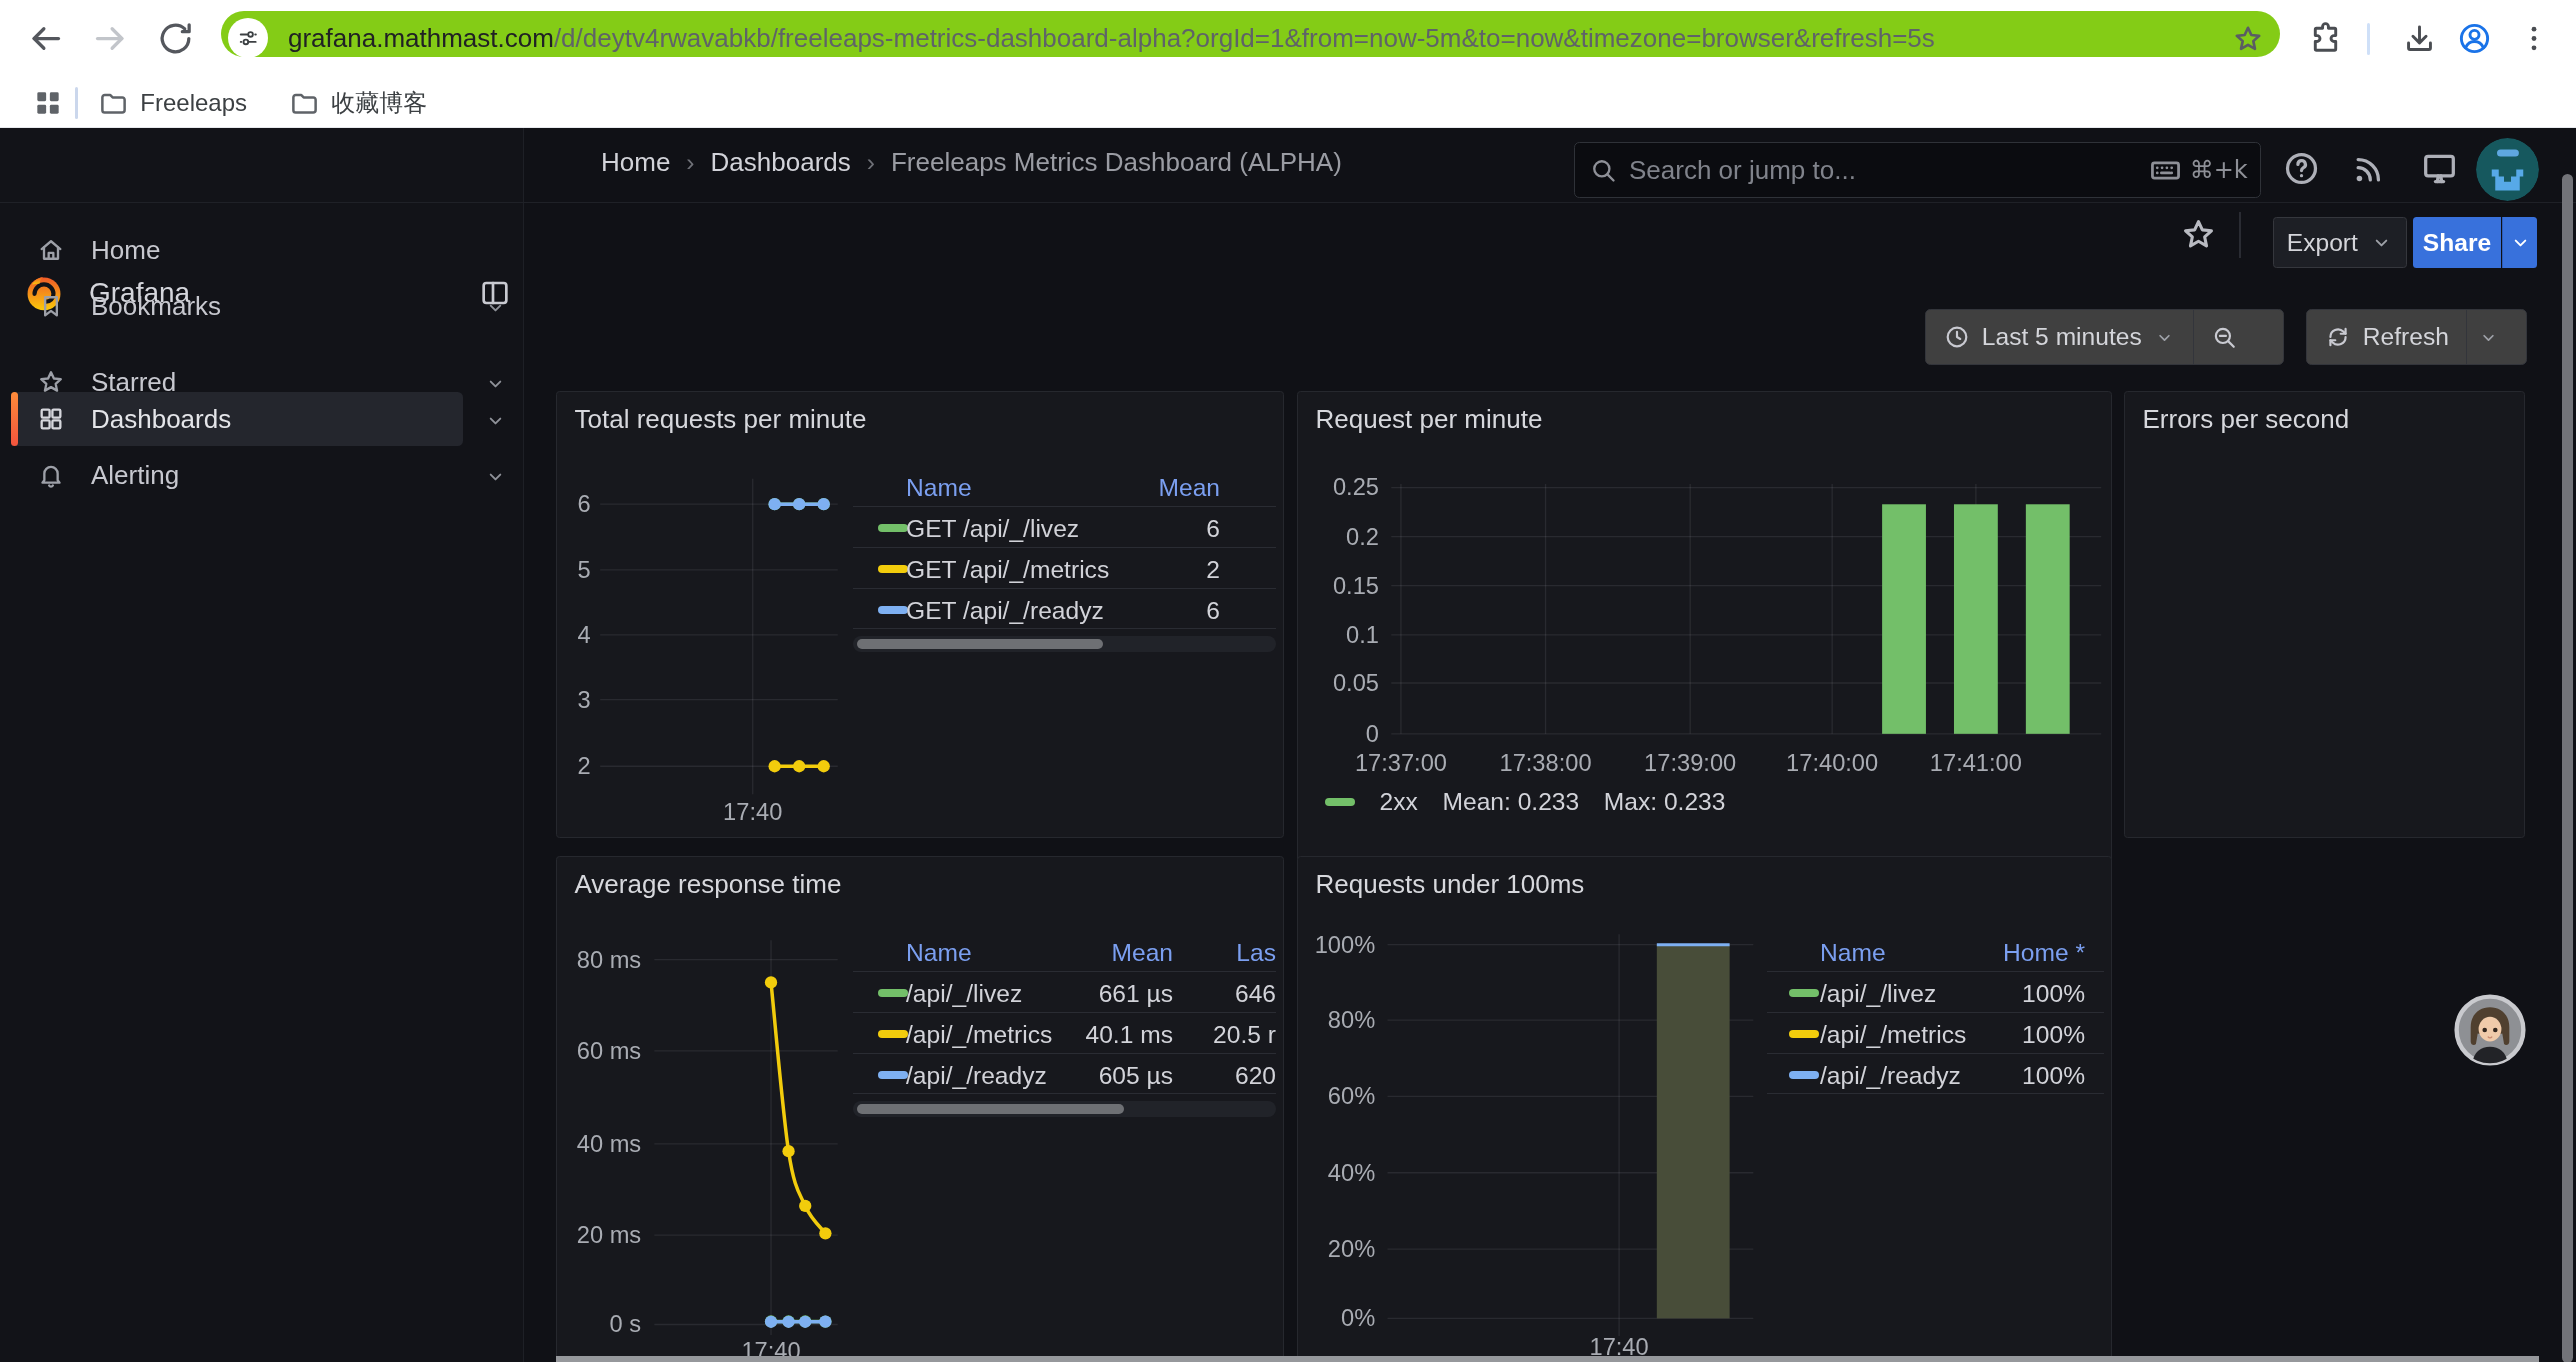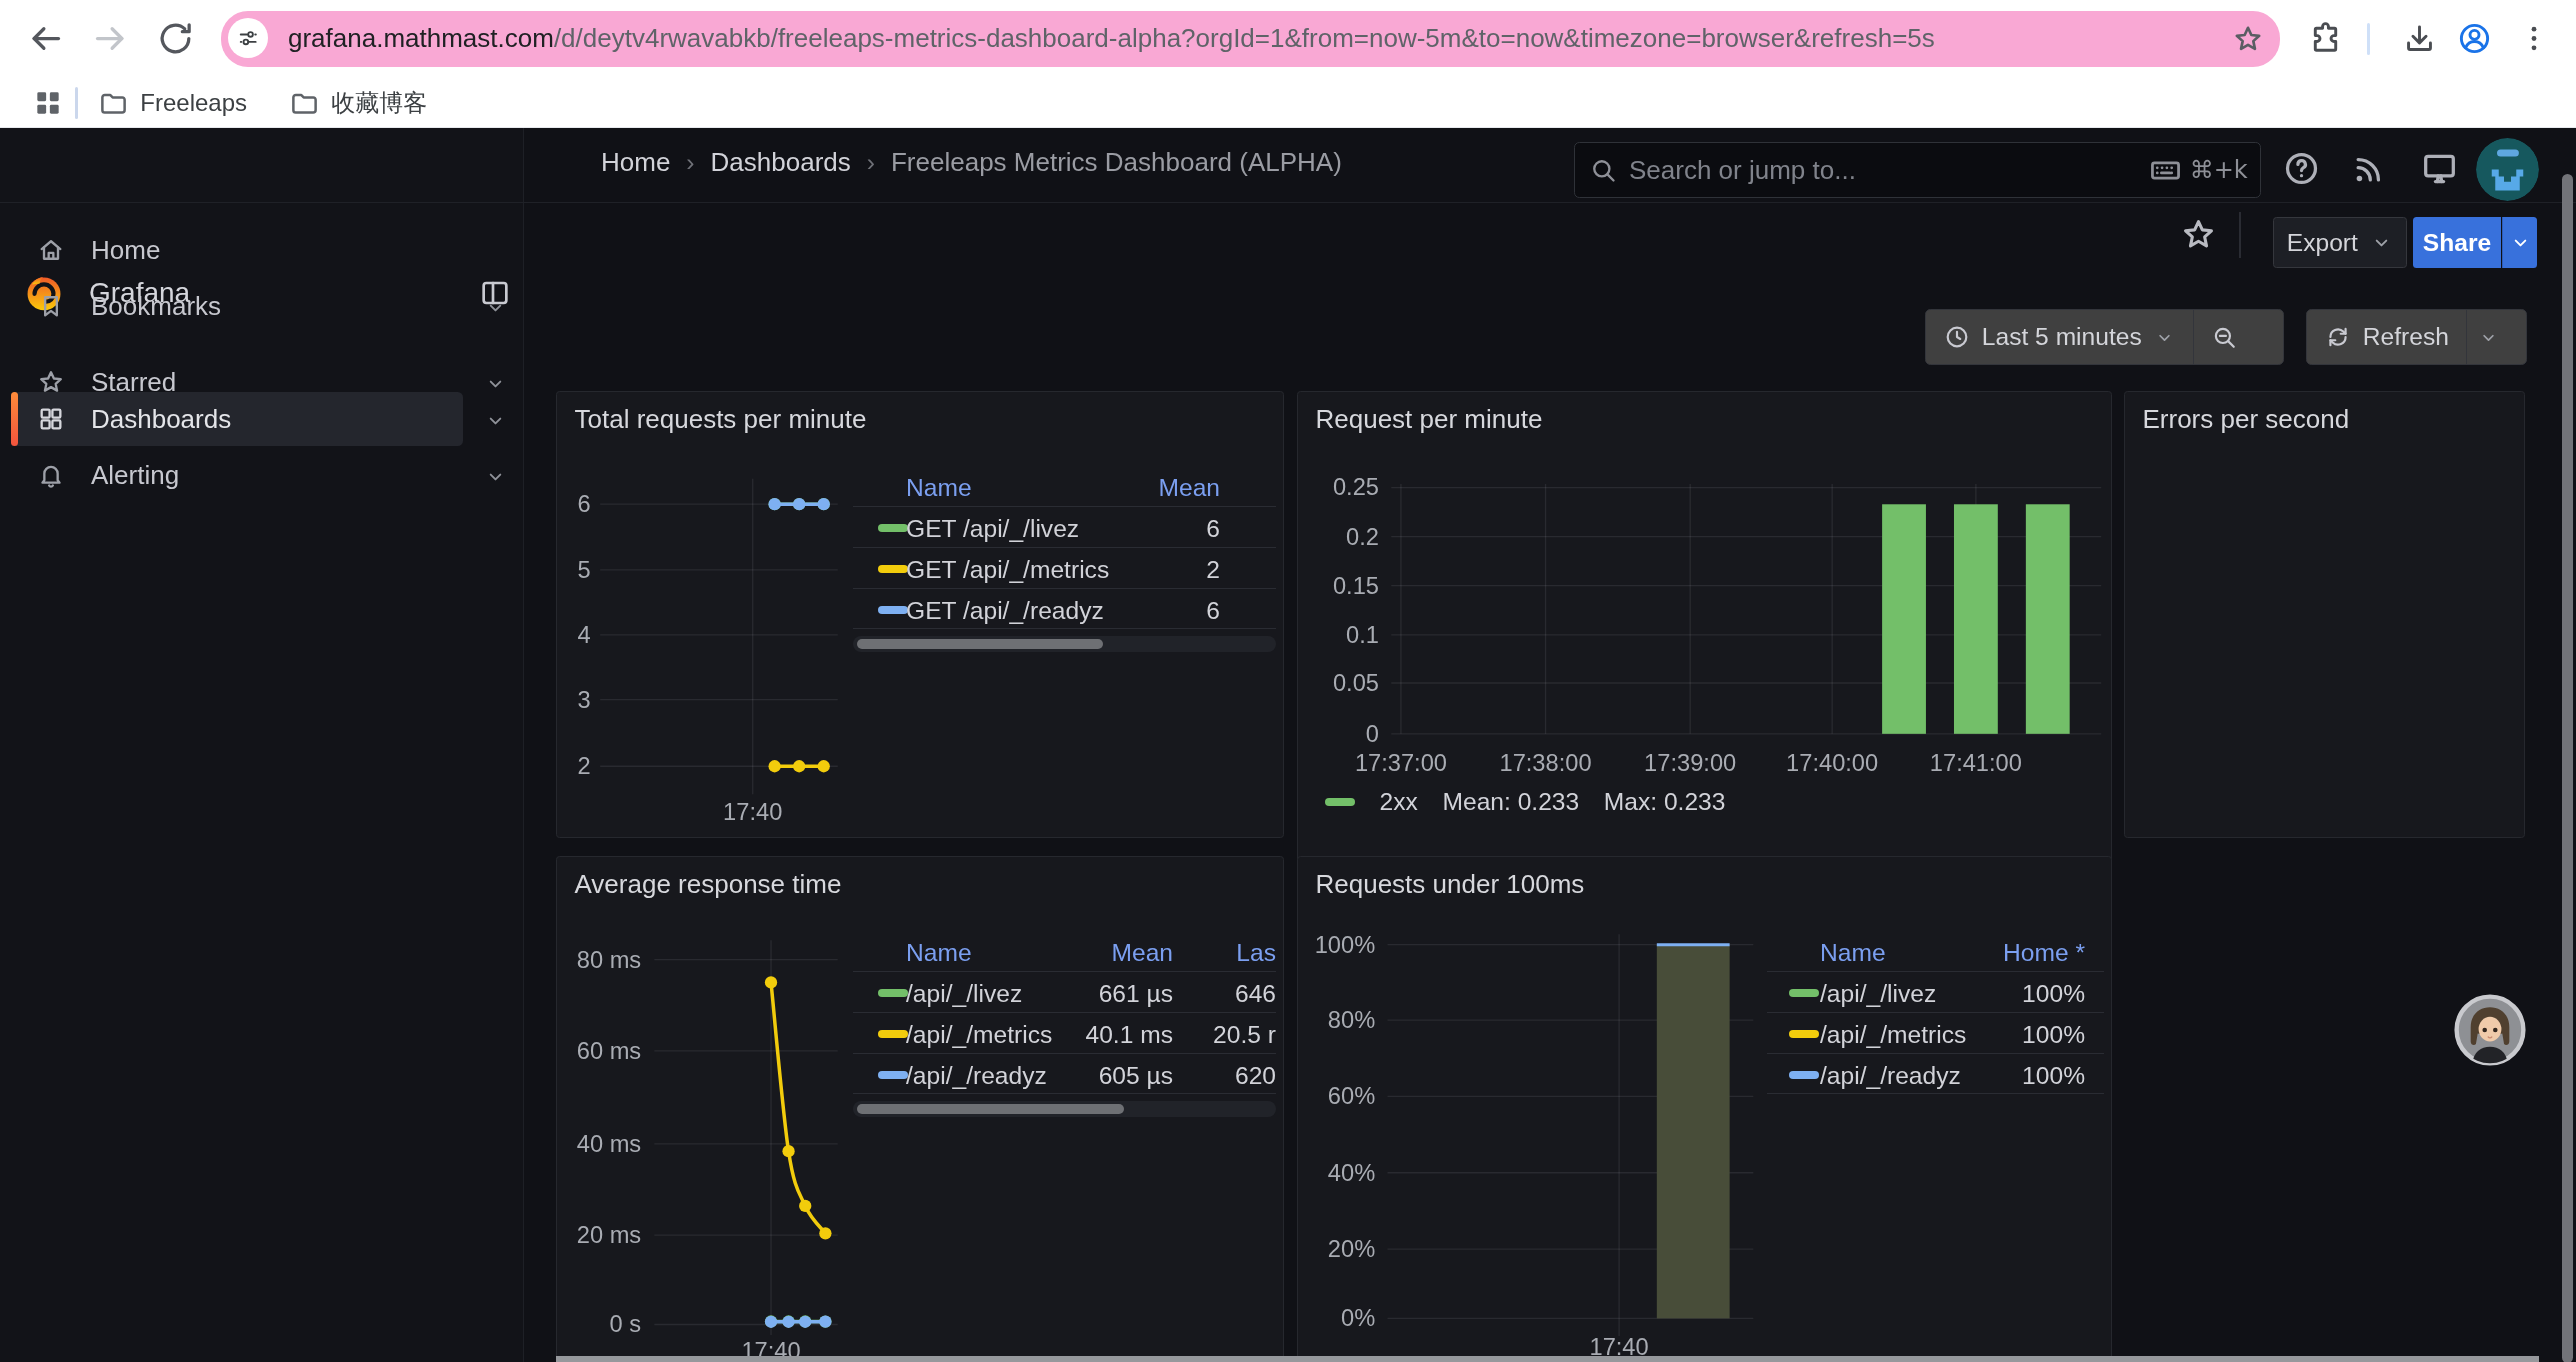--- a/index.html
+++ b/index.html
@@ -4,21 +4,21 @@
 <style>
   *{box-sizing:border-box;margin:0;padding:0}
   body{margin:0;font-family:"Liberation Sans","DejaVu Sans",sans-serif;background:#101116}
   #screen{position:relative;width:2576px;height:1363px;background:#101116;overflow:hidden}
   .i{display:inline-block;line-height:0}
   .i svg{display:block;width:100%;height:100%}
 
   
   .browser-toolbar{position:absolute;left:0;top:0;width:2576px;height:77px;background:#fff}
   .nav-ic{position:absolute;top:19px;width:39px;height:39px;color:#54575D;cursor:pointer}
-  .url-pill{position:absolute;left:221px;top:11.4px;width:2059px;height:56px;border-radius:27px;background:#f9a8d4}
+  .url-pill{position:absolute;left:221px;top:11.4px;width:2059px;height:46px;border-radius:27px;background:#84cc16}
   .tune-chip{position:absolute;left:7px;top:7px;width:40px;height:40px;border-radius:50%;background:#fff;color:#3C4043;padding:8.8px}
   .url-text{position:absolute;left:67px;top:0;height:54px;line-height:54px;font-size:26px;white-space:nowrap}
   .url-domain{color:#202124}
   .url-rest{color:#5F6368}
   .omni-star{position:absolute;right:16px;top:11.4px;width:32px;height:32px;color:#5A5D63}
   .tb-right{position:absolute;top:21px;width:35px;height:35px;color:#4A4D52}
   .tb-divider{position:absolute;left:2367px;top:23px;width:2.6px;height:32px;background:#CFE0F8;border-radius:1.8px}
   .bookmarks-bar{position:absolute;left:0;top:77px;width:2576px;height:51px;background:#fff;border-bottom:0.9px solid #E7E9ED}
   .bm-divider{position:absolute;left:75px;top:9.6px;width:2.6px;height:32px;background:#CBD7EC;border-radius:1.8px}
   .bm-item{position:absolute;top:0;height:51px;display:flex;align-items:center;gap:12.3px;color:#3C4043;font-size:24px;cursor:pointer}

